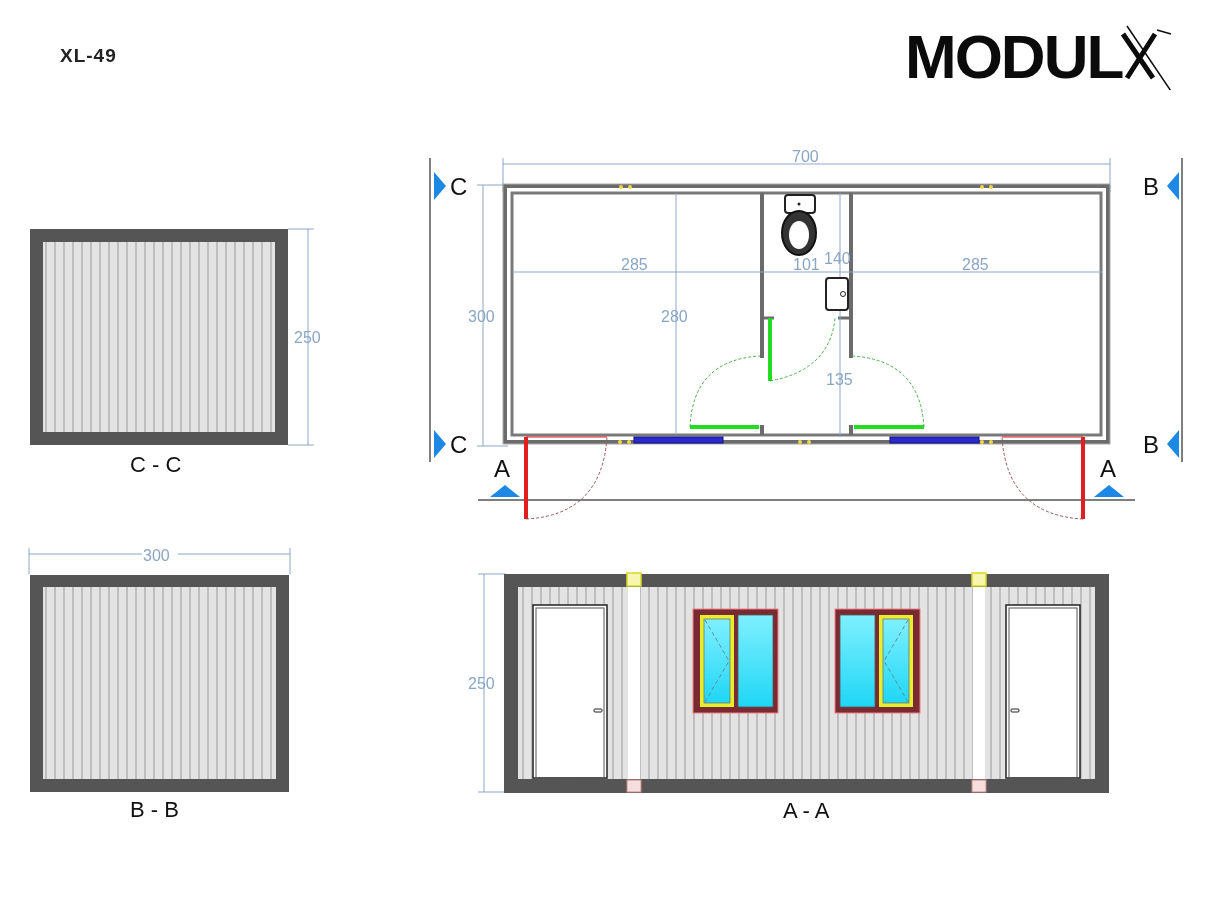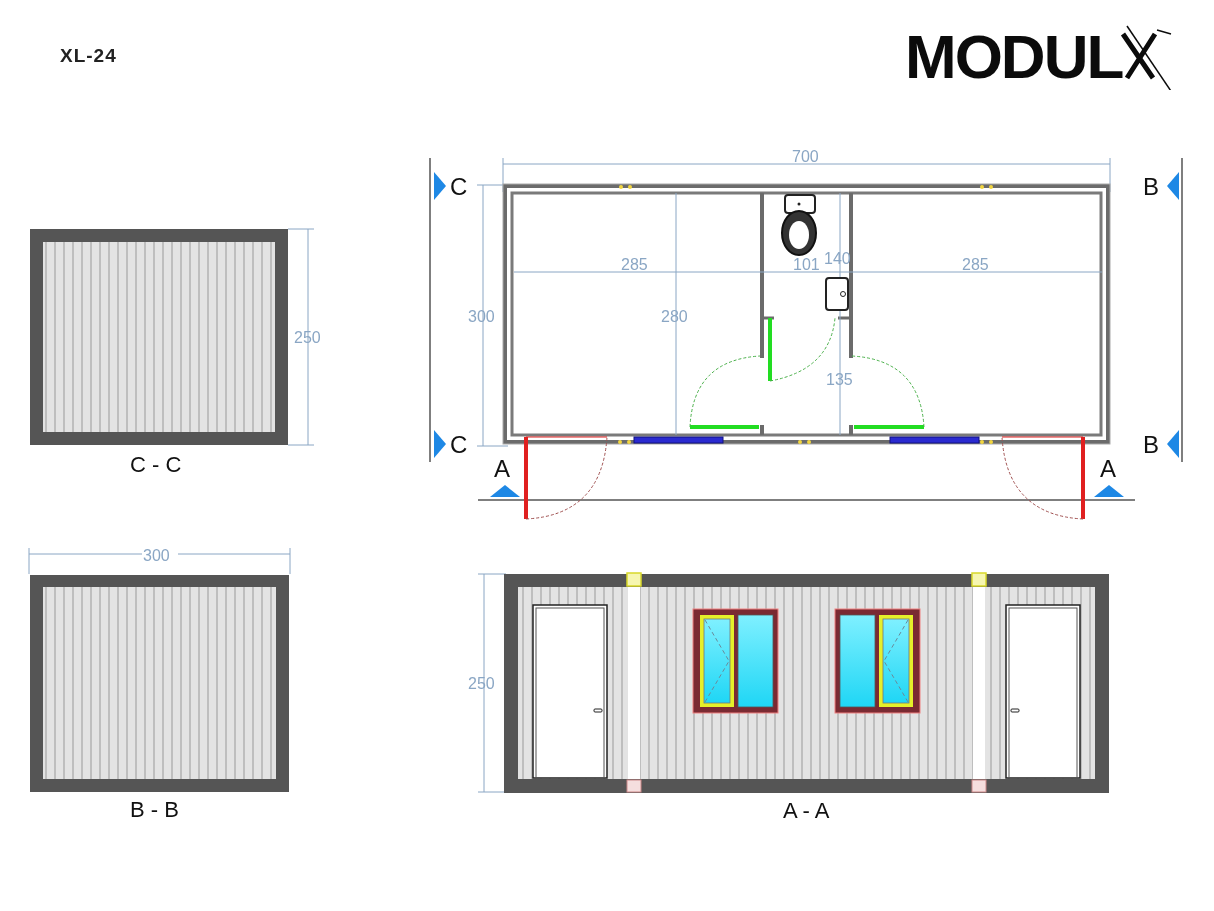--- a/index.html
+++ b/index.html
@@ -7,21 +7,21 @@
   .model-code { position:absolute; left:60px; top:45px; font-size:19px; font-weight:bold; color:#222; letter-spacing:1px; }
   .brand { position:absolute; left:905px; top:20px; width:290px; height:70px; }
   svg.drawing { position:absolute; left:0; top:0; }
   .dim { fill:#8aa6c4; font-family:"Liberation Sans", sans-serif; font-size:16px; }
   .sec-label { fill:#111; font-family:"Liberation Sans", sans-serif; font-size:22px; }
   .marker-letter { fill:#111; font-family:"Liberation Sans", sans-serif; font-size:24px; }
 </style>
 </head>
 <body>
 
-<div class="model-code">XL-24</div>
+<div class="model-code">XL-49</div>
 
 <svg class="brand" viewBox="0 0 290 70" width="290" height="70">
   <text x="0" y="58" font-family="Liberation Sans, sans-serif" font-size="62" font-weight="bold" fill="#0b0b0b" letter-spacing="-2">MODUL</text>
   <g>
     <path d="M218 14 L248 58 M250 14 L222 58" stroke="#0b0b0b" stroke-width="5" fill="none"></path>
     <path d="M222 6 L272 80" stroke="#0b0b0b" stroke-width="1.5" fill="none"></path>
     <path d="M252 10 L266 14" stroke="#0b0b0b" stroke-width="1.5" fill="none"></path>
   </g>
 </svg>
 

